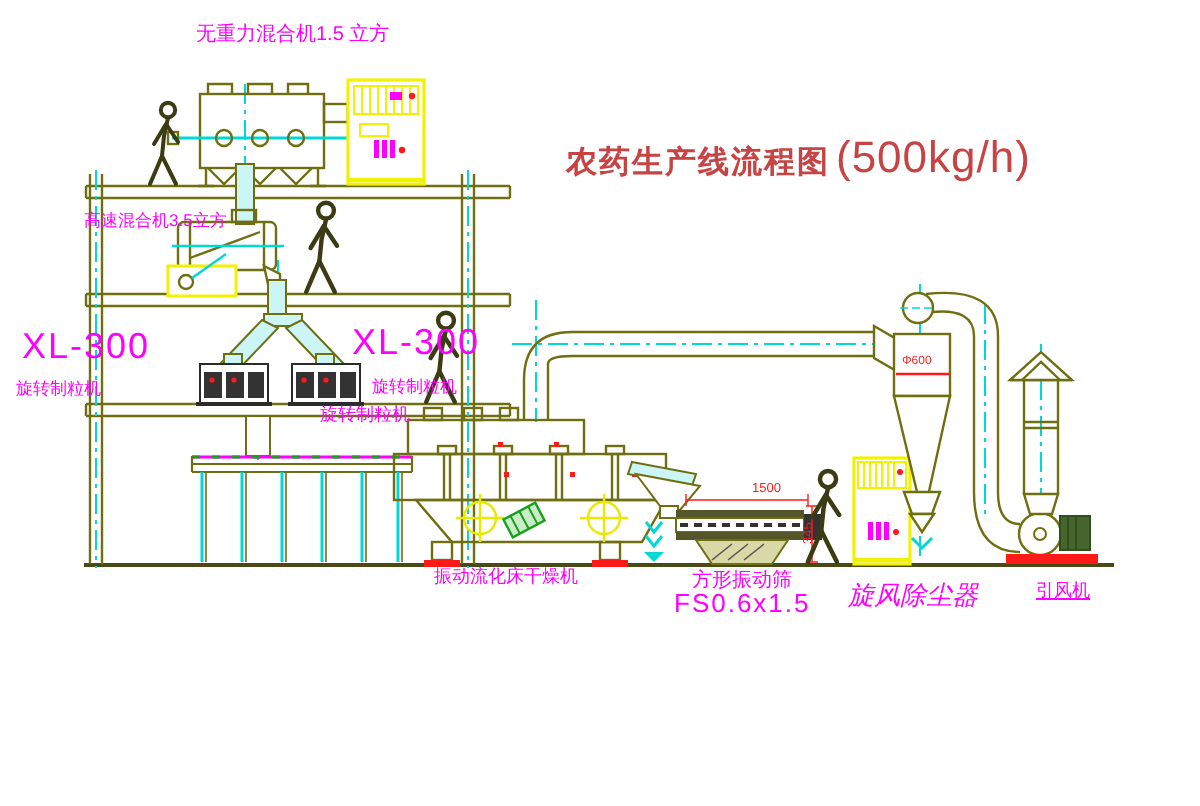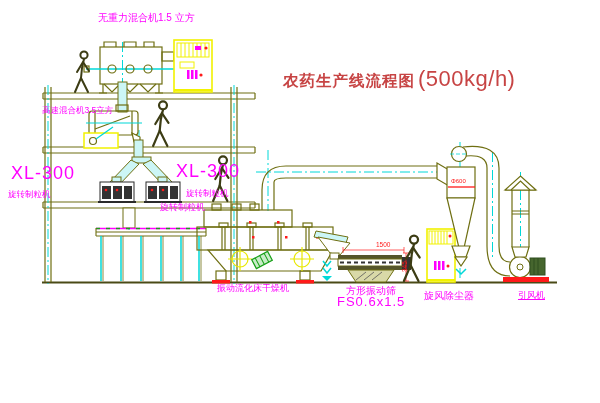--- a/index.html
+++ b/index.html
@@ -258,20 +258,20 @@
 <span class="lbl model" style="left:176px;top:162px;font-size:18px;">XL-300</span>
 <span class="lbl" style="left:186px;top:189px;font-size:8.5px;">旋转制粒机</span>
 
 <span class="lbl" style="left:160px;top:203px;font-size:9px;">旋转制粒机</span>
 
 <span class="lbl" style="left:217px;top:284px;font-size:9px;">振动流化床干燥机</span>
 
 <span class="lbl" style="left:346px;top:286px;font-size:10px;">方形振动筛</span>
 <span class="lbl model" style="left:337px;top:295px;font-size:13px;">FS0.6x1.5</span>
 
-<span class="lbl" style="left:424px;top:291px;font-size:10px;">旋风除尘器</span>
+<span class="lbl" style="left:424px;top:291px;font-size:13px;font-style:italic;">旋风除尘器</span>
 <span class="lbl" style="left:518px;top:291px;font-size:9px;text-decoration:underline;">引风机</span>
 
 <span class="lbl dim" style="left:376px;top:242px;font-size:6.5px;">1500</span>
 <span class="lbl dim vtext" style="left:402px;top:272px;font-size:6.5px;">345</span>
 <span class="lbl dim" style="left:451px;top:178px;font-size:6px;">Φ600</span>
 
 </div>
 
 </body></html>

